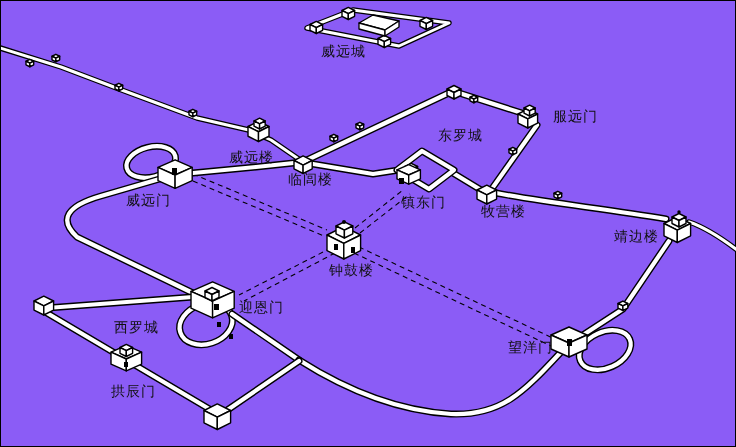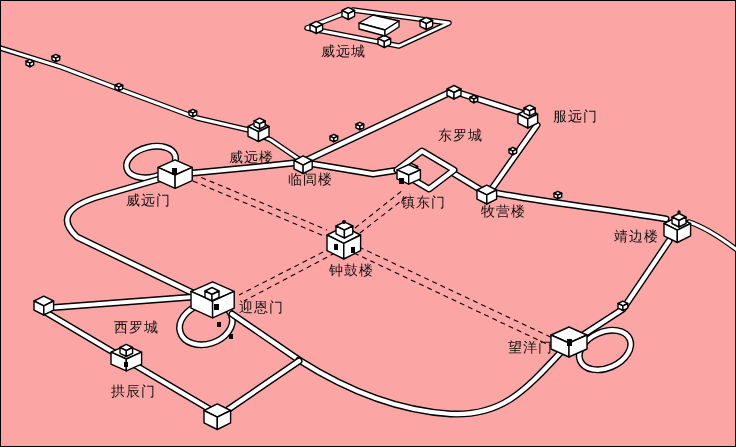--- a/index.html
+++ b/index.html
@@ -1,21 +1,21 @@
 <!DOCTYPE html>
 <html><head>
 <meta charset="utf-8">
 <style>
   html,body{margin:0;padding:0;background:#fff;}
   .canvas{
     position:relative;
     width:736px;height:447px;
     box-sizing:border-box;
     border:1px solid #000;
-    background:#fca5a5;
+    background:#8b5cf6;
     font-family:"Liberation Sans", sans-serif;
   }
   svg{display:block;}
   
   .wo{fill:none;stroke:#000;stroke-width:7;stroke-linejoin:round;stroke-linecap:round;}
   .wi{fill:none;stroke:#fff;stroke-width:4.2;stroke-linejoin:round;stroke-linecap:round;}
   .wo2{fill:none;stroke:#000;stroke-width:5.5;stroke-linejoin:round;stroke-linecap:round;}
   .wi2{fill:none;stroke:#fff;stroke-width:3;stroke-linejoin:round;stroke-linecap:round;}
   .cube polygon{fill:#fff;stroke:#000;stroke-width:1.4;stroke-linejoin:round;vector-effect:non-scaling-stroke;}
   .keep polygon{fill:#fff;stroke:#000;stroke-width:1.3;stroke-linejoin:round;}

